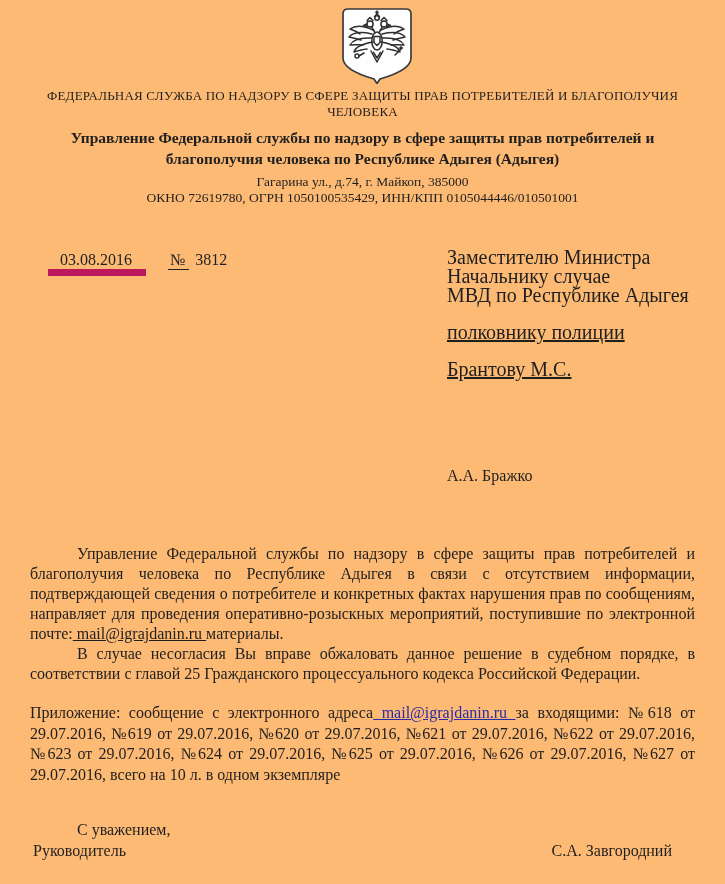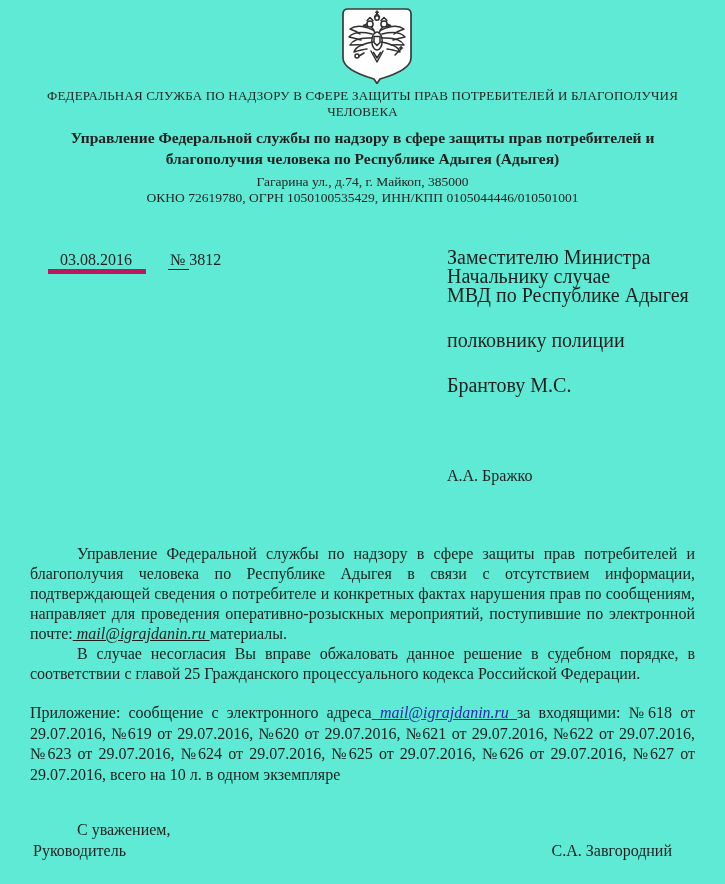--- a/index.html
+++ b/index.html
@@ -1,46 +1,46 @@
 <!DOCTYPE html>
 <html><head>
 <meta charset="utf-8">
 <style>
   html,body{margin:0;padding:0;background:#e8e8e8;}
   .page{
     position:relative;
     width:725px;height:884px;
     margin:0 auto;
-    background:#5eead4;
+    background:#fdba74;
     color:#1f1f1f;
     font-family:"Liberation Serif","DejaVu Serif",serif;
     overflow:hidden;
   }
   
   .emblem{position:absolute;left:340px;top:6px;width:74px;height:78px;}
   
   .letterhead{position:absolute;left:0;top:88px;width:100%;text-align:center;}
   .agency{font-size:13px;line-height:16px;letter-spacing:0.2px;}
   .orgname{font-size:15.5px;font-weight:bold;line-height:21px;margin-top:7px;}
   .contact{font-size:13.5px;line-height:16px;}
   .contact-block{margin-top:5px;}
   
   .refline{position:absolute;left:48px;top:251px;font-size:16px;white-space:nowrap;}
-  .refline .date{border-bottom:5px solid #be185d;padding:0 14px 1px 12px;}
+  .refline .date{border-bottom:7px solid #be185d;padding:0 14px 1px 12px;}
   .refline .nosign{border-bottom:1px solid #1f1f1f;margin-left:22px;padding:0 4px 1px 2px;}
-  .refline .num{}
+  .refline .num{margin-left:6px;}
   
   .recipient{position:absolute;left:447px;top:248px;font-size:20px;line-height:19px;}
-  .recipient .gap{margin-top:26px;}
+  .recipient .gap{margin-top:18px;text-decoration:underline;}
   .executor{position:absolute;left:447px;top:467px;font-size:16px;}
   
   .body-text{position:absolute;left:30px;top:544px;width:665px;font-size:16px;line-height:20px;text-align:justify;}
   .body-text p{margin:0;text-indent:47px;}
   .attachment{position:absolute;left:30px;top:703px;width:665px;font-size:16px;line-height:20.5px;text-align:justify;}
-  .email-link{text-decoration:underline;color:inherit;font-style:italic;}
+  .email-link{text-decoration:underline;color:inherit;}
   .email-link.blue{color:#2b2ba6;}
   
   .signature{position:absolute;left:33px;top:819px;width:662px;font-size:16px;line-height:21px;}
   .signature .closing{margin-left:44px;}
   .signature .sigrow{display:flex;justify-content:space-between;padding-right:23px;gap:28px;}
   svg .ln{fill:none;stroke:#2e2e2e;stroke-width:1.5;stroke-linecap:round;stroke-linejoin:round;}
   svg .shield{fill:#fefefe;stroke:#3a3a3a;stroke-width:1.7;}
 </style>
 </head>
 <body>

